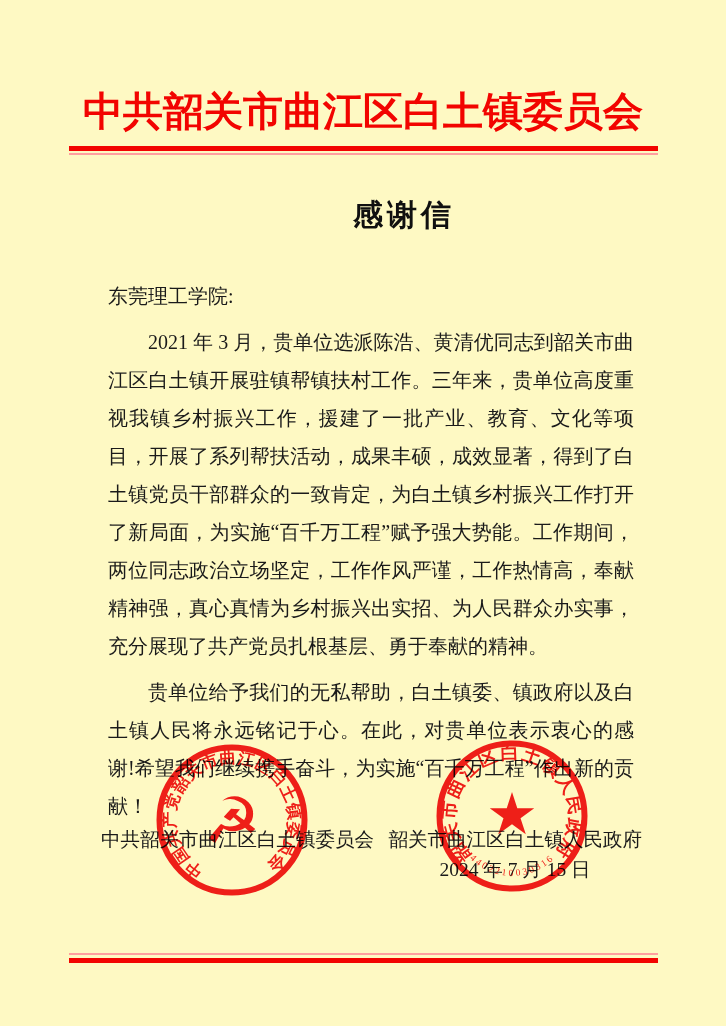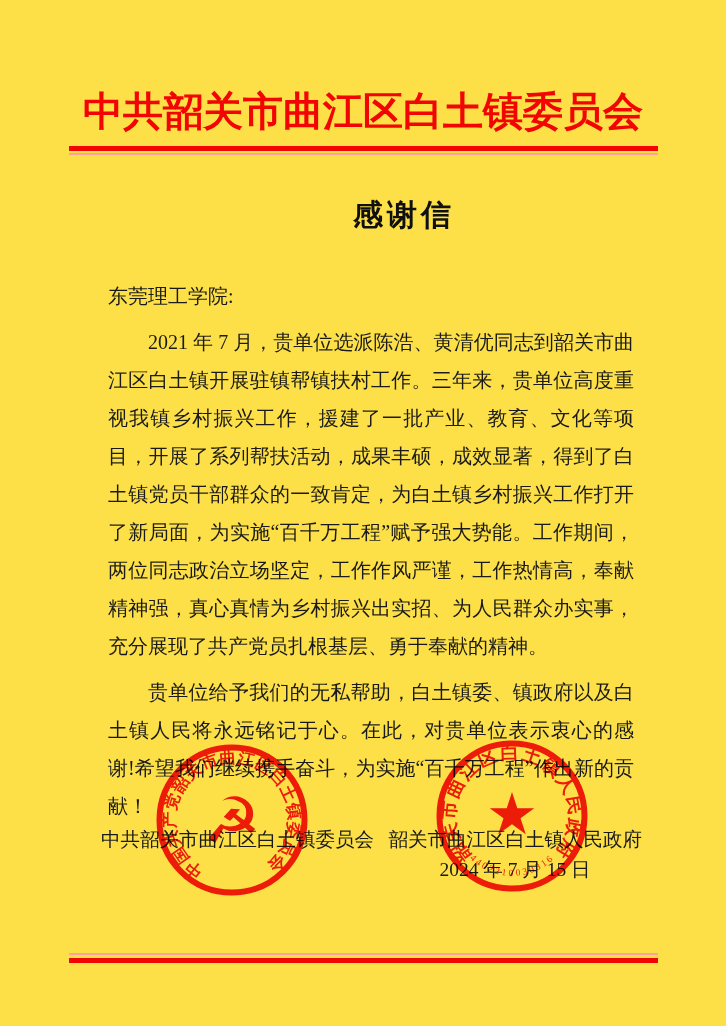--- a/index.html
+++ b/index.html
@@ -1,19 +1,19 @@
 <!DOCTYPE html>
 <html><head>
 <meta charset="utf-8">
 <style>
   html,body{margin:0;padding:0;background:#ffffff;}
   .page{
     position:relative;
     width:726px;height:1026px;
-    background:#fde047;
+    background:#fef9c3;
     overflow:hidden;
     font-family:"Liberation Serif","DejaVu Serif",serif;
     color:#1a1a1a;
   }
   .letterhead{
     position:absolute;top:84px;left:0;width:100%;
     text-align:center;
     font-size:40px;font-weight:bold;
     color:#f20400;
     letter-spacing:0px;
@@ -62,21 +62,21 @@
 
   <div class="rule-top">
     <div class="bar-thick"></div>
     <div class="bar-thin"></div>
   </div>
 
   <h2 class="doc-title">感谢信</h2>
 
   <div class="body-text">
     <p class="salutation">东莞理工学院:</p>
-    <p class="indent">2021 年 7 月，贵单位选派陈浩、黄清优同志到韶关市曲江区白土镇开展驻镇帮镇扶村工作。三年来，贵单位高度重视我镇乡村振兴工作，援建了一批产业、教育、文化等项目，开展了系列帮扶活动，成果丰硕，成效显著，得到了白土镇党员干部群众的一致肯定，为白土镇乡村振兴工作打开了新局面，为实施“百千万工程”赋予强大势能。工作期间，两位同志政治立场坚定，工作作风严谨，工作热情高，奉献精神强，真心真情为乡村振兴出实招、为人民群众办实事，充分展现了共产党员扎根基层、勇于奉献的精神。</p>
+    <p class="indent">2021 年 3 月，贵单位选派陈浩、黄清优同志到韶关市曲江区白土镇开展驻镇帮镇扶村工作。三年来，贵单位高度重视我镇乡村振兴工作，援建了一批产业、教育、文化等项目，开展了系列帮扶活动，成果丰硕，成效显著，得到了白土镇党员干部群众的一致肯定，为白土镇乡村振兴工作打开了新局面，为实施“百千万工程”赋予强大势能。工作期间，两位同志政治立场坚定，工作作风严谨，工作热情高，奉献精神强，真心真情为乡村振兴出实招、为人民群众办实事，充分展现了共产党员扎根基层、勇于奉献的精神。</p>
     <p class="indent">贵单位给予我们的无私帮助，白土镇委、镇政府以及白土镇人民将永远铭记于心。在此，对贵单位表示衷心的感谢!希望我们继续携手奋斗，为实施“百千万工程”作出新的贡献！</p>
   </div>
 
   <div class="sign-row">
     <span>中共韶关市曲江区白土镇委员会</span>
     <span>韶关市曲江区白土镇人民政府</span>
   </div>
 
   <div class="date-row">2024 年 7 月 15 日</div>
 

